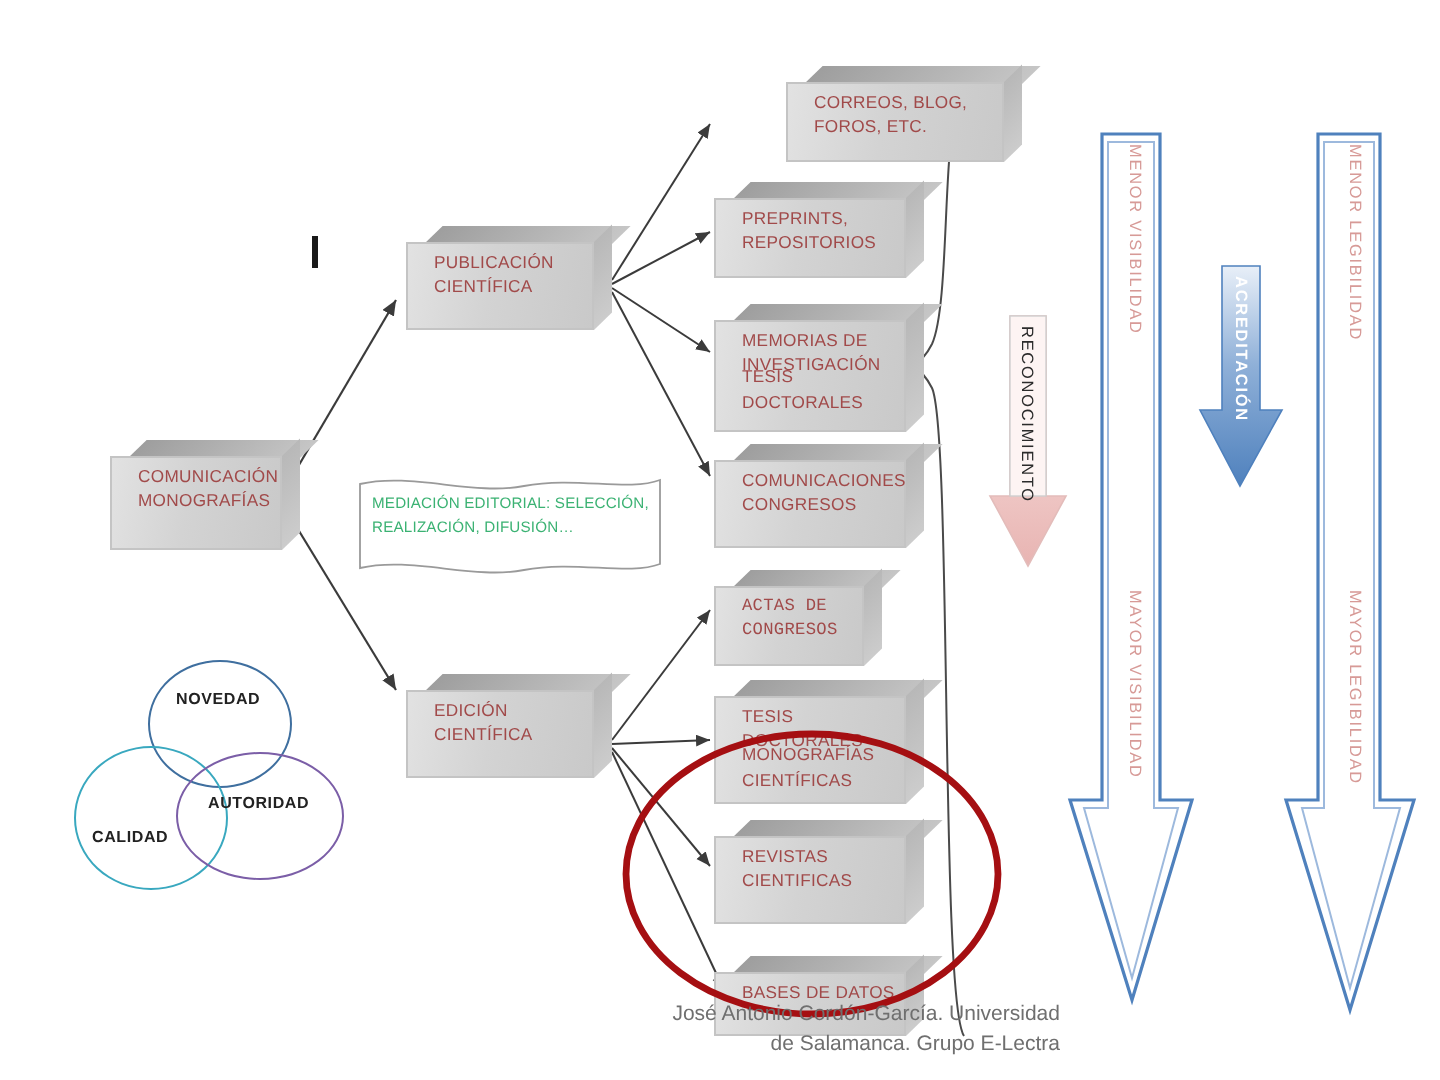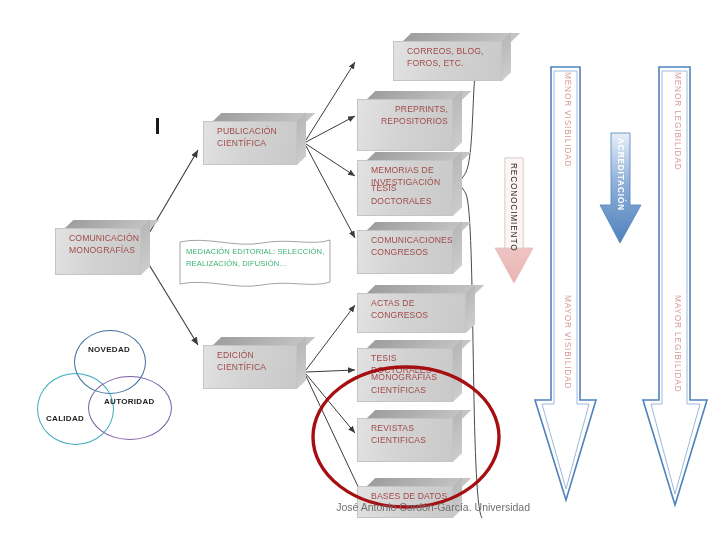--- a/index.html
+++ b/index.html
@@ -154,21 +154,21 @@
   </div>
 
   <div class="box" style="left:357px;top:33px;width:118px;height:48px;margin-left:36px;">
     <div class="top"></div>
     <div class="side"></div>
     <div class="face"></div>
     <div class="lbl">CORREOS, BLOG,
 FOROS, ETC.</div>
   </div>
 
-  <div class="box" style="left:357px;top:91px;width:105px;height:60px;text-align:right;">
+  <div class="box" style="left:357px;top:91px;width:105px;height:48px;">
     <div class="top"></div>
     <div class="side"></div>
     <div class="face"></div>
     <div class="lbl">PREPRINTS,
 REPOSITORIOS</div>
   </div>
 
   <div class="box" style="left:357px;top:152px;width:105px;height:64px;">
     <div class="top"></div>
     <div class="side"></div>
@@ -179,21 +179,21 @@
   </div>
 
   <div class="box" style="left:357px;top:222px;width:105px;height:52px;">
     <div class="top"></div>
     <div class="side"></div>
     <div class="face"></div>
     <div class="lbl">COMUNICACIONES
 CONGRESOS</div>
   </div>
 
-  <div class="box" style="left:357px;top:285px;width:118px;height:48px;">
+  <div class="box" style="left:357px;top:285px;width:84px;height:48px;font-family:Liberation Mono, monospace;">
     <div class="top"></div>
     <div class="side"></div>
     <div class="face"></div>
     <div class="lbl">ACTAS DE
 CONGRESOS</div>
   </div>
 
   <div class="box" style="left:357px;top:340px;width:105px;height:62px;">
     <div class="top"></div>
     <div class="side"></div>
@@ -238,15 +238,16 @@
   <div class="vert pinkish" style="left:572px;top:72px;">MENOR VISIBILIDAD</div>
   <div class="vert pinkish" style="left:572px;top:295px;">MAYOR VISIBILIDAD</div>
 
   <div class="vert pinkish" style="left:682px;top:72px;">MENOR  LEGIBILIDAD</div>
   <div class="vert pinkish" style="left:682px;top:295px;">MAYOR LEGIBILIDAD</div>
 
   <div class="caret"></div>
 
   <div class="footer">
     <div>José Antonio Cordón-García. Universidad</div>
+    <div>de Salamanca. Grupo E-Lectra</div>
   </div>
 
 </div>
 
 </body></html>

